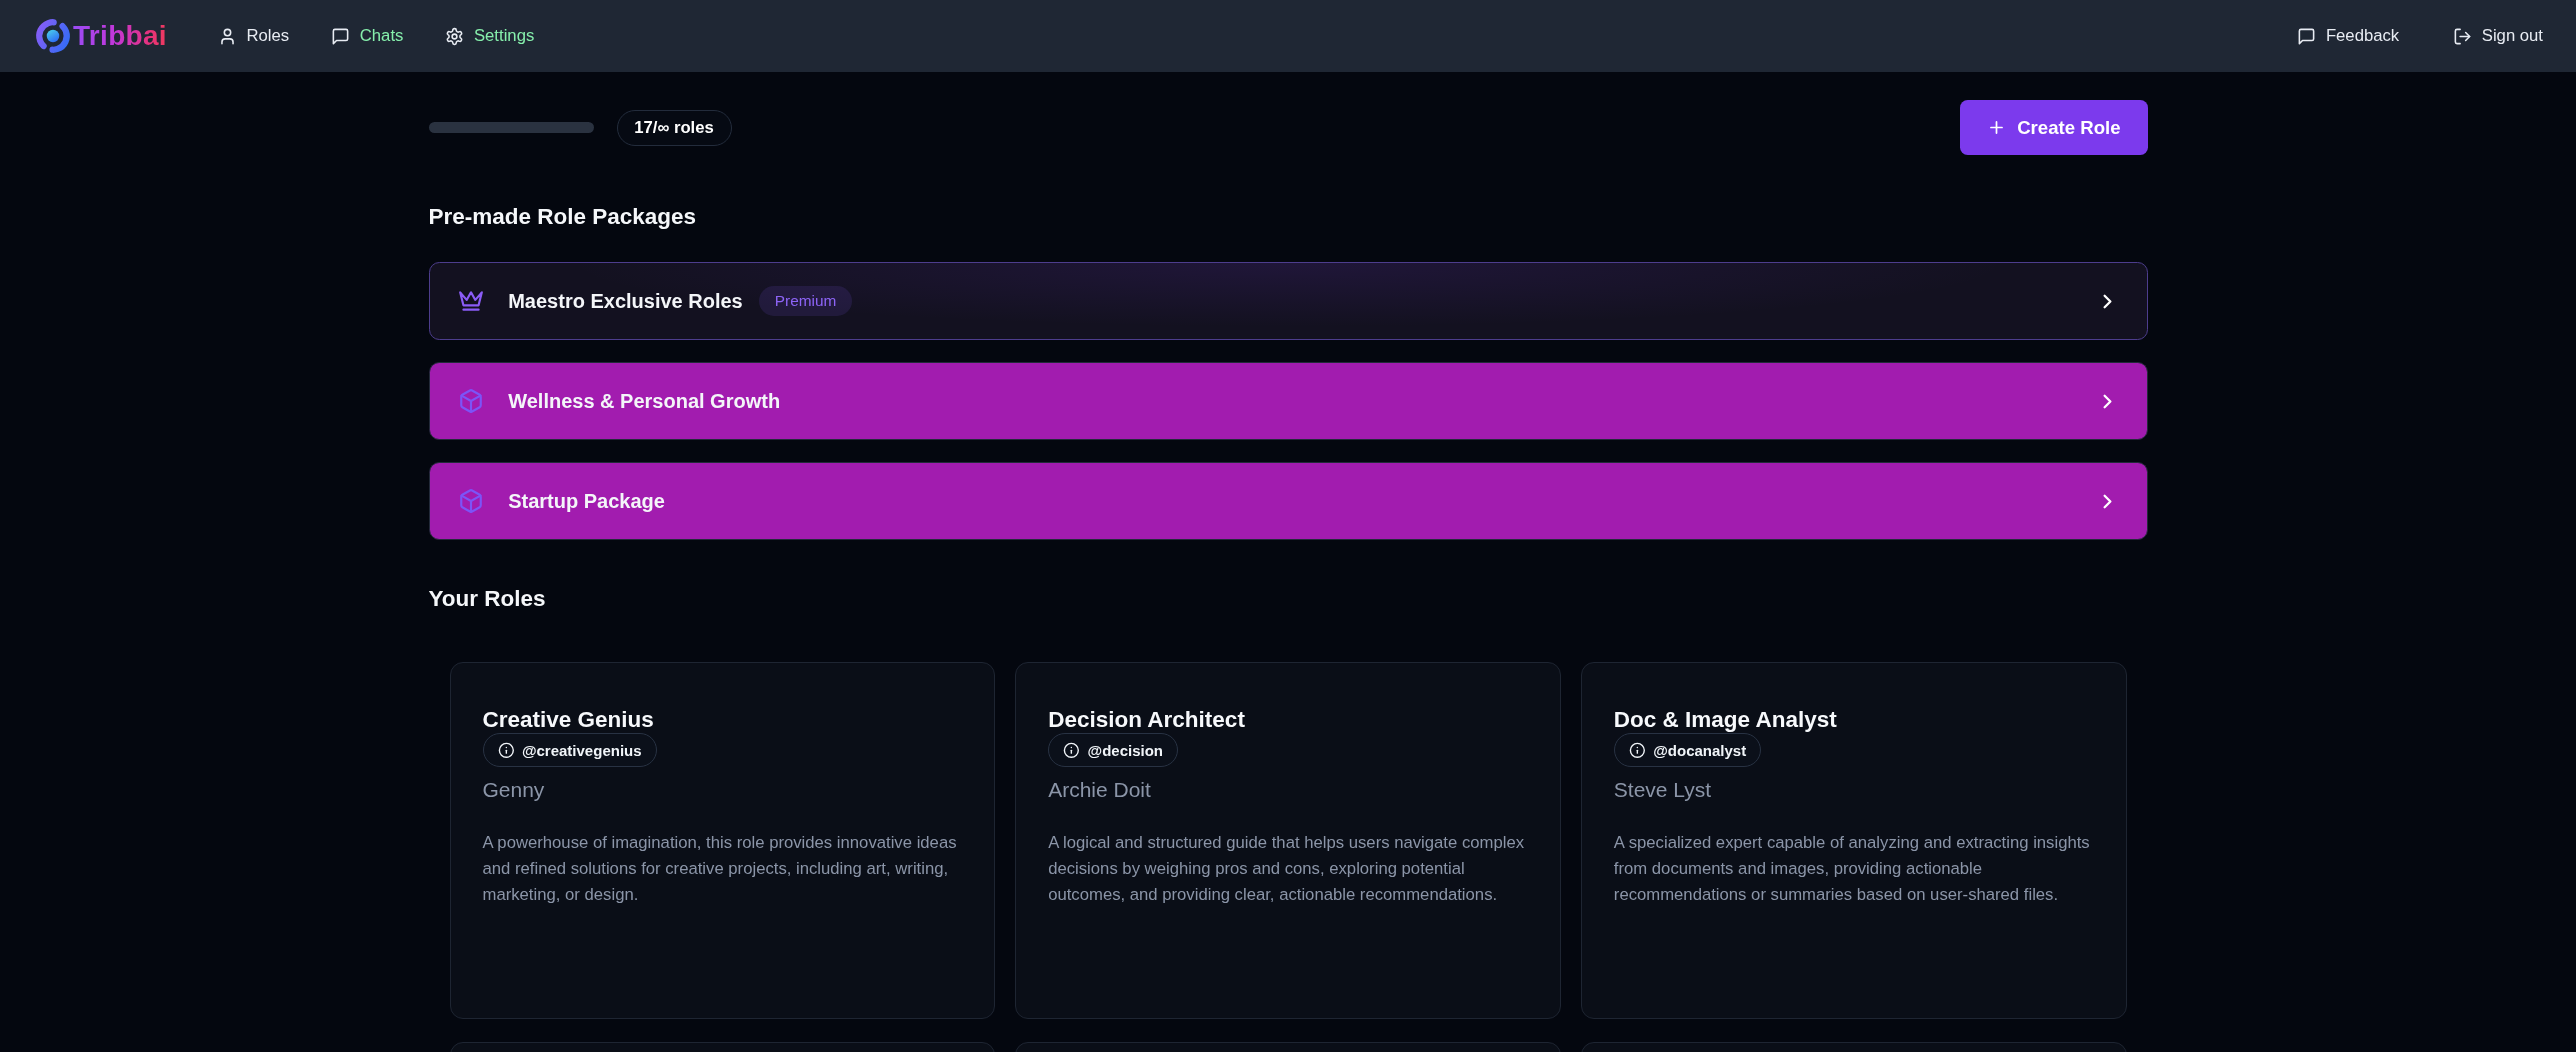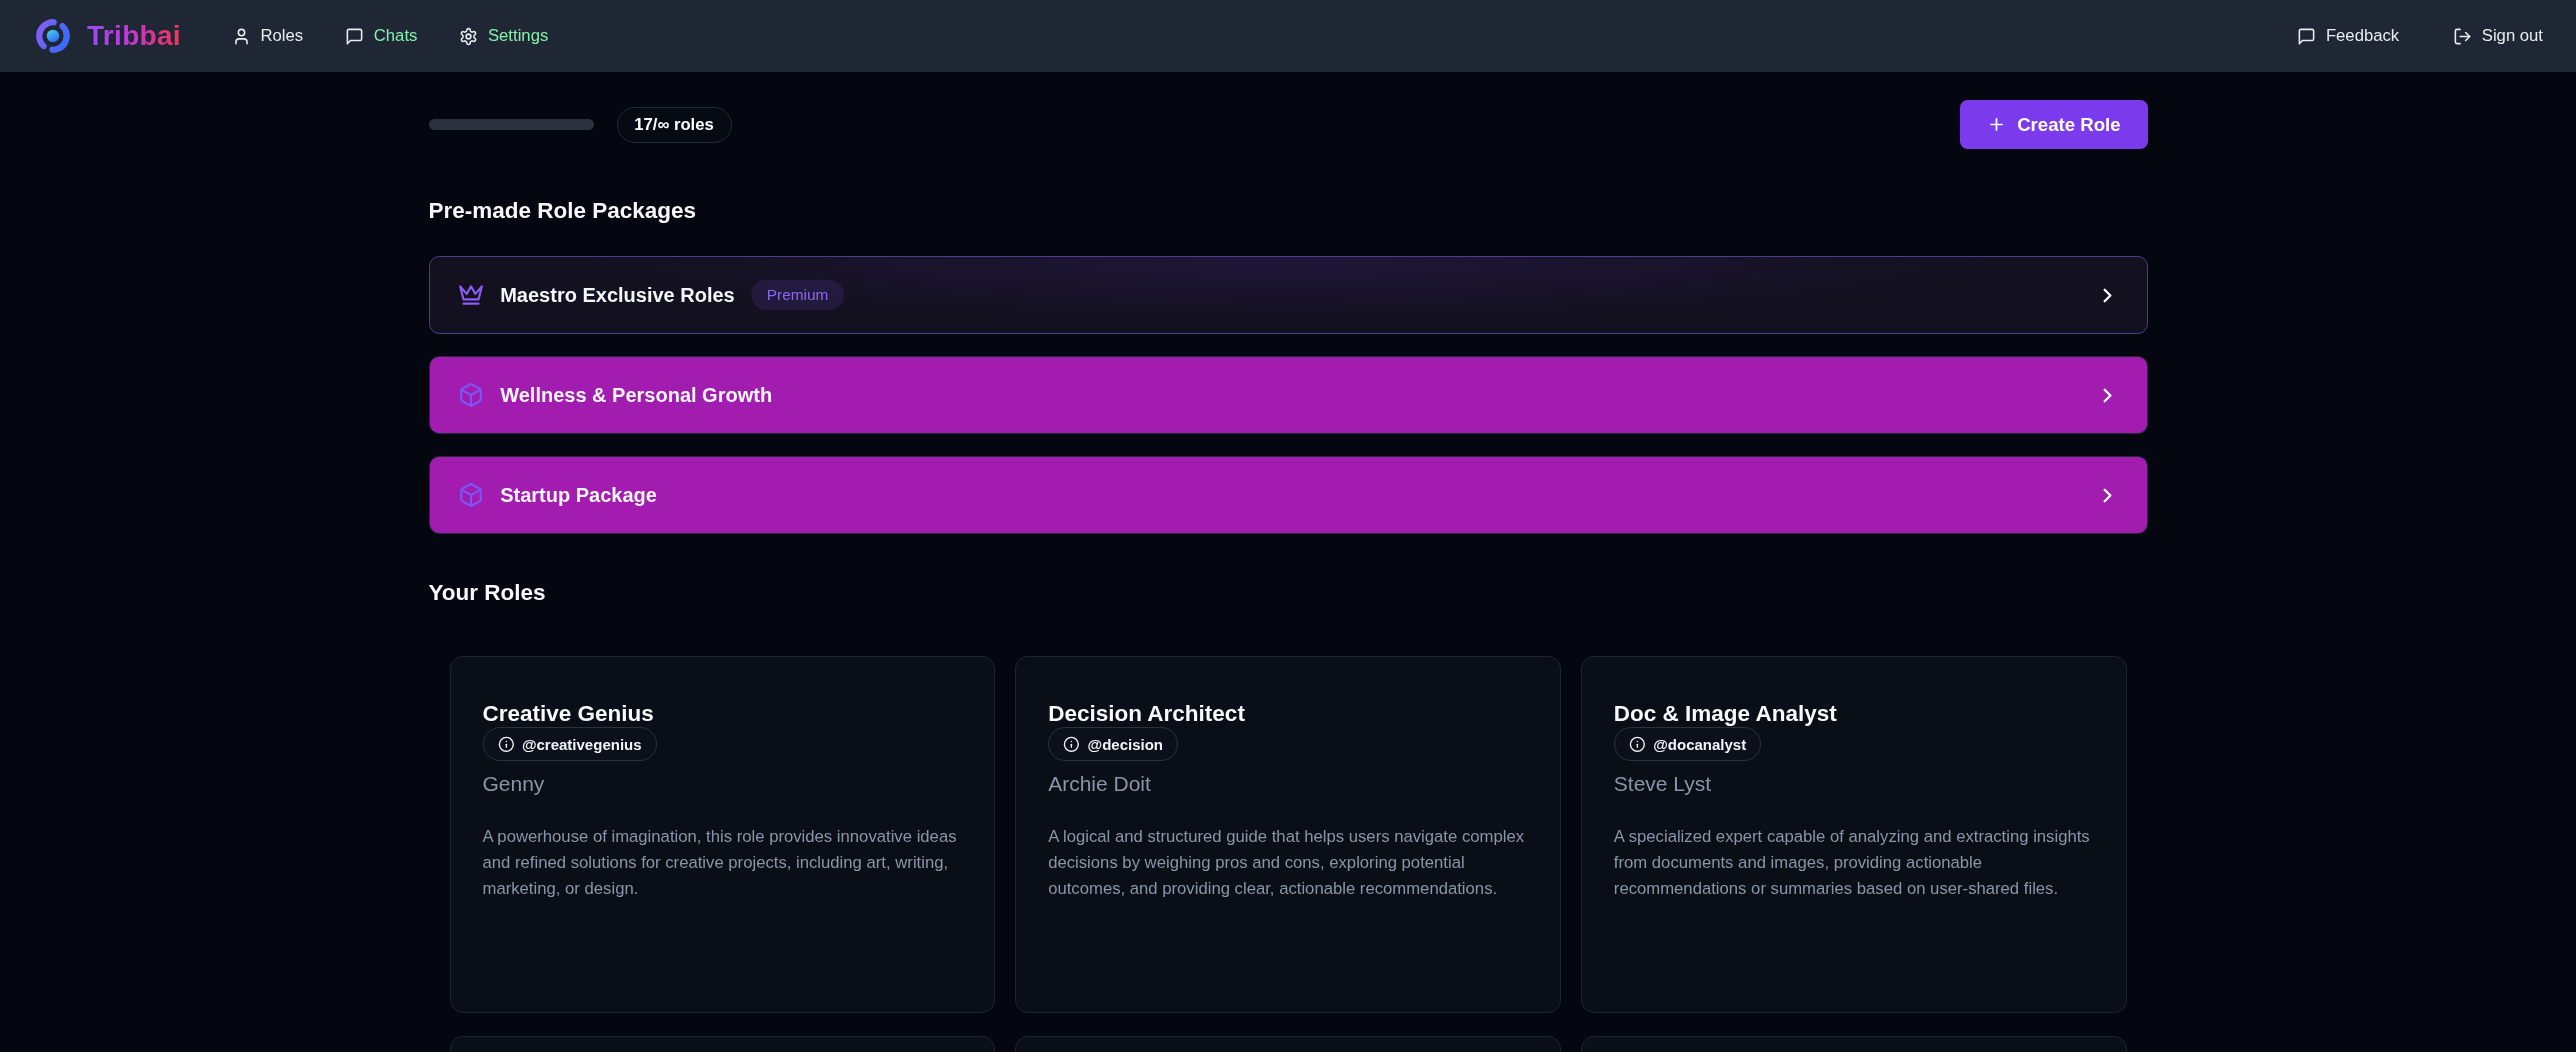--- a/index.html
+++ b/index.html
@@ -11,21 +11,21 @@
     -webkit-font-smoothing:antialiased;
   }
   svg { display:block; }
 
   
   .topbar {
     height:72px; background:#1f2734;
     display:flex; align-items:center;
     padding:0 33px;
   }
-  .brand { display:flex; align-items:center; gap:14px; cursor:pointer; }
+  .brand { display:flex; align-items:center; gap:0; cursor:pointer; }
   .brand-name {
     font-size:28px; font-weight:800; letter-spacing:0.3px;
     background:linear-gradient(90deg,#9a4cf5 0%,#c237d9 45%,#e5327e 80%,#ef3a5d 100%);
     -webkit-background-clip:text; background-clip:text; color:transparent;
   }
   .mainnav { display:flex; align-items:center; gap:42px; margin-left:51px; }
   .nav-item { display:flex; align-items:center; gap:9.6px; cursor:pointer; }
   .nav-item .lbl { font-size:16.7px; font-weight:500; color:#e8ecf3; }
   .nav-item.dim .lbl { color:#86efac; }
   .nav-right { margin-left:auto; display:flex; align-items:center; gap:54px; }
@@ -41,21 +41,21 @@
   }
   .count-badge {
     margin-left:23px;
     border:1.3px solid #232c3c; border-radius:642px;
     padding:7px 16.7px; font-size:16.7px; font-weight:700; color:#ffffff;
     background:#060a13;
   }
   .create-btn {
     margin-left:auto;
     background:#7c3aed; border:none; border-radius:7.7px;
-    height:49px; padding:0 27px;
+    height:55px; padding:0 27px;
     display:flex; align-items:center; gap:11.6px; cursor:pointer;
   }
   .create-btn .lbl { color:#ffffff; font-size:18.6px; font-weight:600; }
   .create-btn .icon { stroke:#ffffff; stroke-width:2.2; }
 
   
   .section-title { font-size:22.5px; font-weight:700; color:#f5f7fa; }
   .t-packages { margin-top:49px; }
   .t-roles { margin-top:46px; }
 
@@ -65,21 +65,21 @@
     height:78px; border-radius:10.3px;
     background:#a21caf; border:1.3px solid #222a39;
     display:flex; align-items:center; padding:0 28px;
     cursor:pointer;
   }
   .package-card.premium {
     background:radial-gradient(60% 120% at 50% 0%, rgba(124,58,237,0.12), rgba(124,58,237,0) 70%), #131120;
     border-color:#4d3d8d;
   }
   .package-card .pkg-icon { margin-right:16.7px; }
-  .pkg-title { font-size:20px; font-weight:600; color:#f4f6f9; }
+  .pkg-title { font-size:20px; font-weight:600; color:#f4f6f9;margin-left:8px; }
   .premium-pill {
     margin-left:16.7px;
     background:rgba(134,94,248,0.13); color:#8d64f6;
     font-size:15.4px; font-weight:500;
     padding:5.8px 15.4px; border-radius:642px;
   }
   .chev { margin-left:auto; }
 
   
   .roles-grid {

